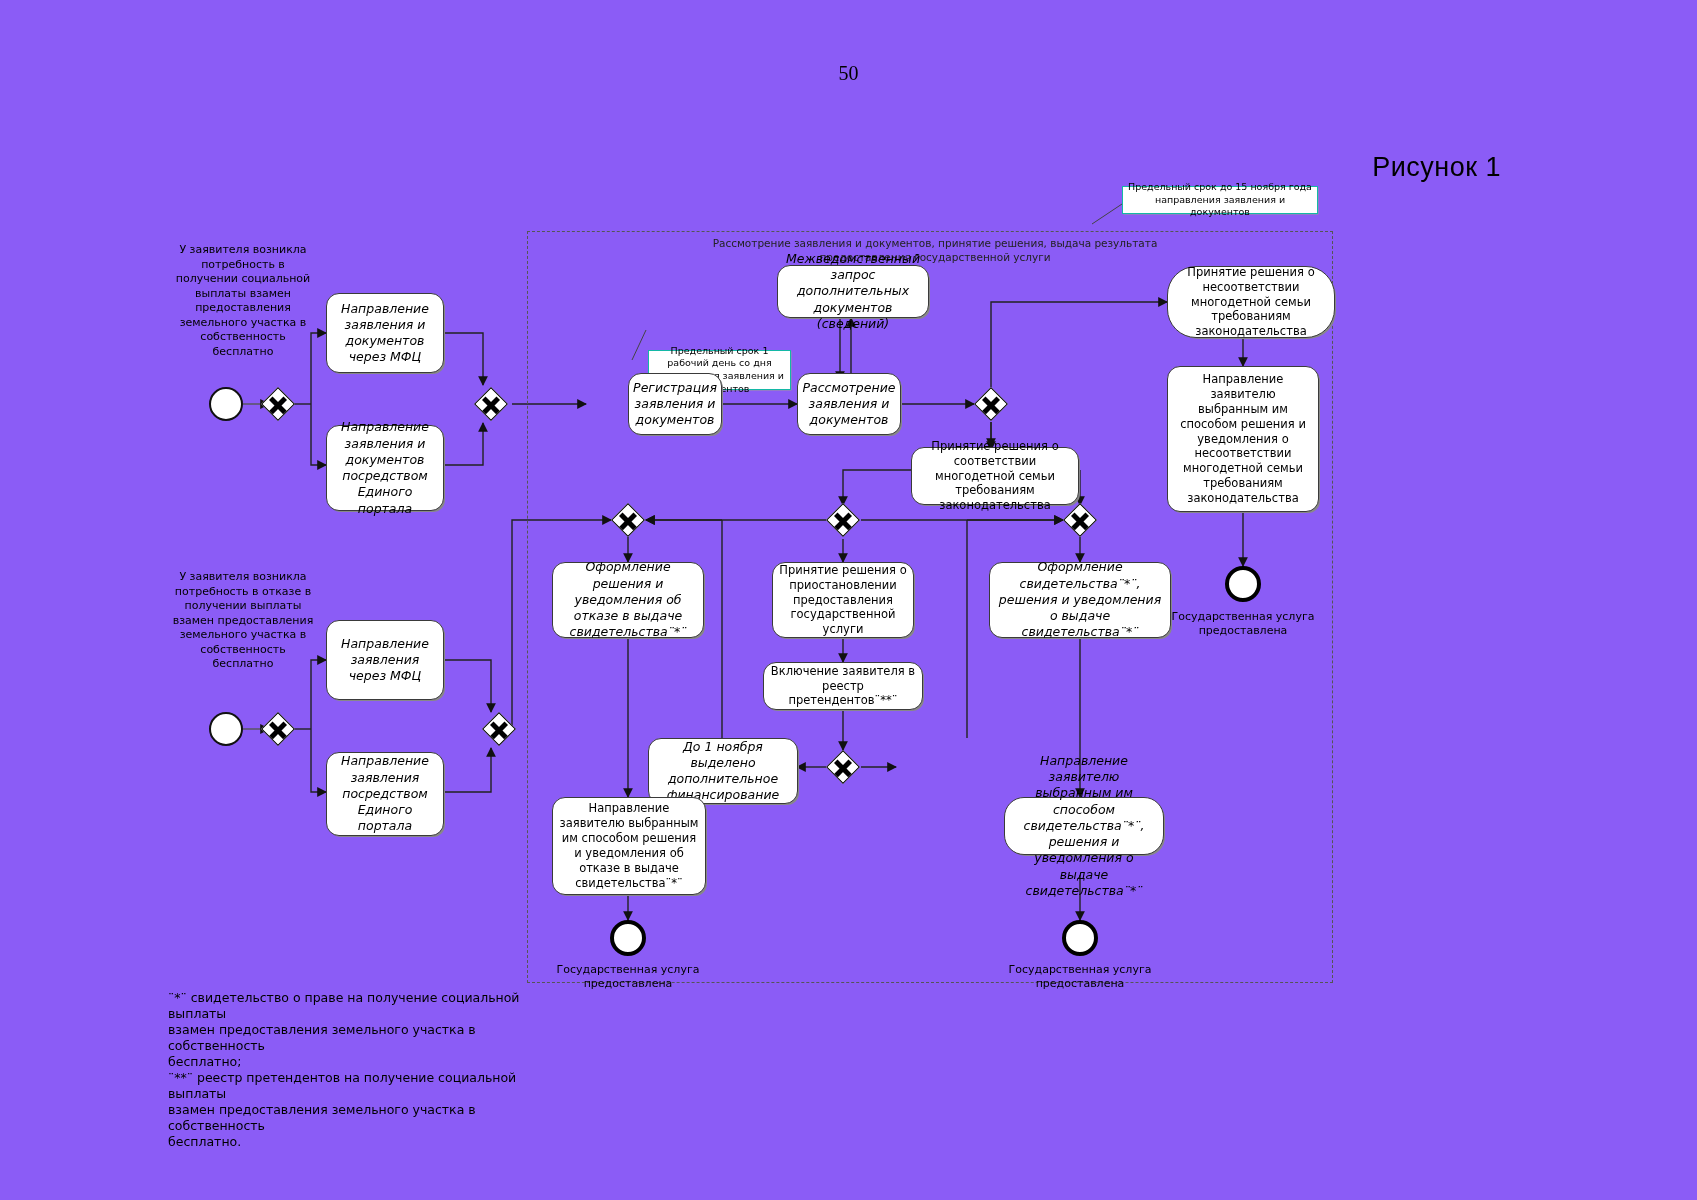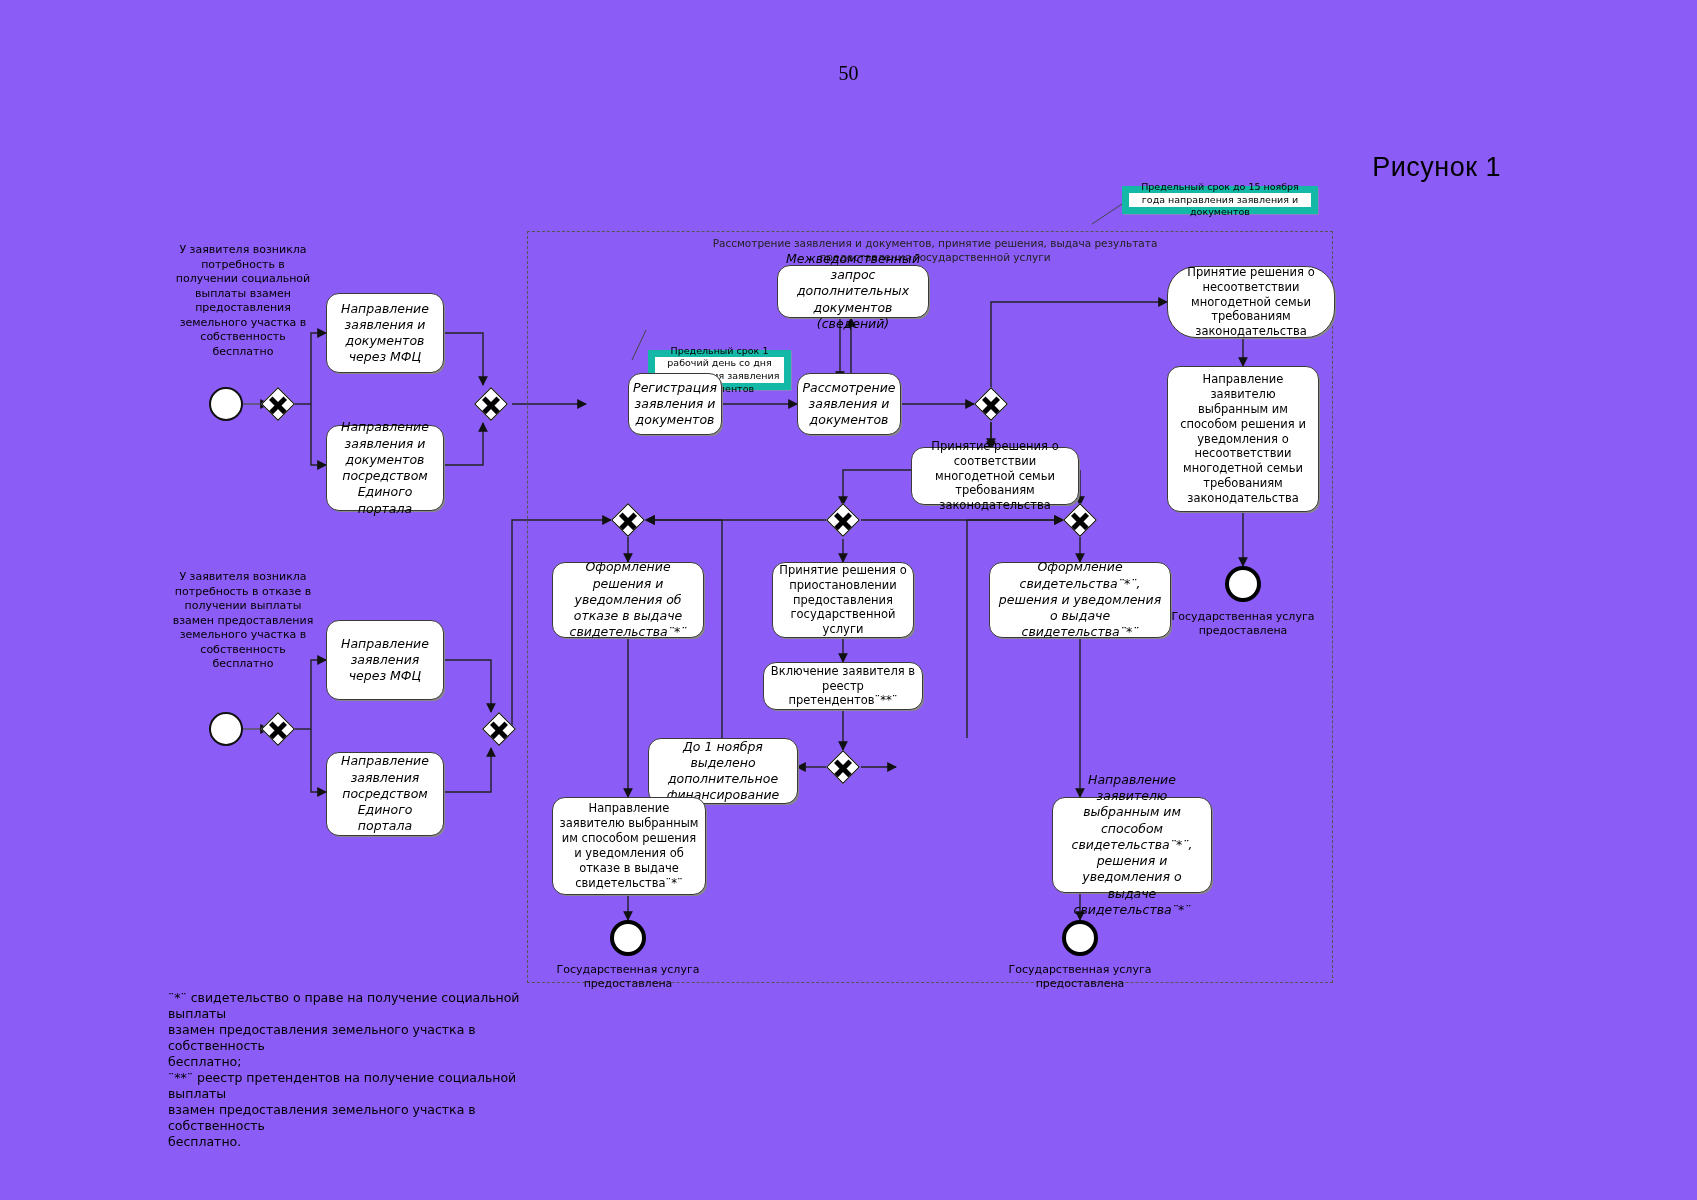--- a/index.html
+++ b/index.html
@@ -68,21 +68,21 @@
     padding:3px 6px;
     line-height:1.3;
     box-shadow:2px 2px 0 -1px #888;
   }
   .task.sm{font-size:11.5px;}
   .task.md{font-size:12.5px;font-style:italic;}
   
   .note{
     position:absolute;
     box-sizing:border-box;
-    border:7px solid #14b8a6;
+    border:1px solid #14b8a6;
     background:#fff;
     text-align:center;
     font-size:9.5px;
     line-height:1.32;
     padding:3px 4px;
     display:flex;
     align-items:center;
     justify-content:center;
     box-shadow:1px 1px 0 -0.5px #999;
   }
@@ -319,21 +319,21 @@
     <div class="dia"></div>
       <div class="x1"></div>
       <div class="x2"></div>
   </div>
 
   <div class="task md" style="left:648px;top:738px;width:150px;height:66px;">До 1 ноября выделено дополнительное финансирование</div>
 
 
   <div class="task sm" style="left:552px;top:797px;width:154px;height:98px;">Направление заявителю выбранным им способом решения и уведомления об отказе в выдаче свидетельства¨*¨</div>
 
-  <div class="task md" style="left:1052px;top:797px;width:160px;height:96px;">Направление заявителю выбранным им способом свидетельства¨*¨, решения и уведомления о выдаче свидетельства¨*¨</div>
+  <div class="task md" style="left:1004px;top:797px;width:160px;height:58px;border-radius:20px;">Направление заявителю выбранным им способом свидетельства¨*¨, решения и уведомления о выдаче свидетельства¨*¨</div>
 
   <div class="end-event" style="left:610px;top:920px;"></div>
   <div class="evt-label" style="left:548px;top:963px;width:160px;">Государственная услуга предоставлена</div>
 
   <div class="end-event" style="left:1062px;top:920px;"></div>
   <div class="evt-label" style="left:1000px;top:963px;width:160px;">Государственная услуга предоставлена</div>
 
   <div class="start-label" style="left:172px;top:570px;width:142px;">У заявителя возникла потребность в отказе в получении выплаты взамен предоставления земельного участка в собственность бесплатно</div>
   <div class="start-event" style="left:209px;top:712px;"></div>
 

